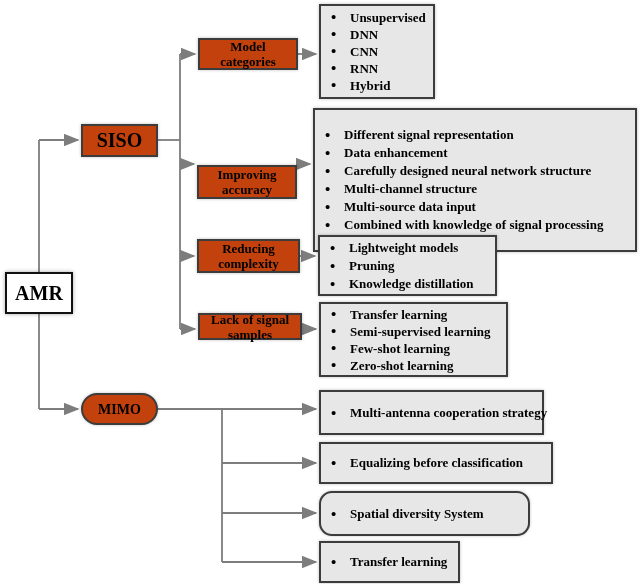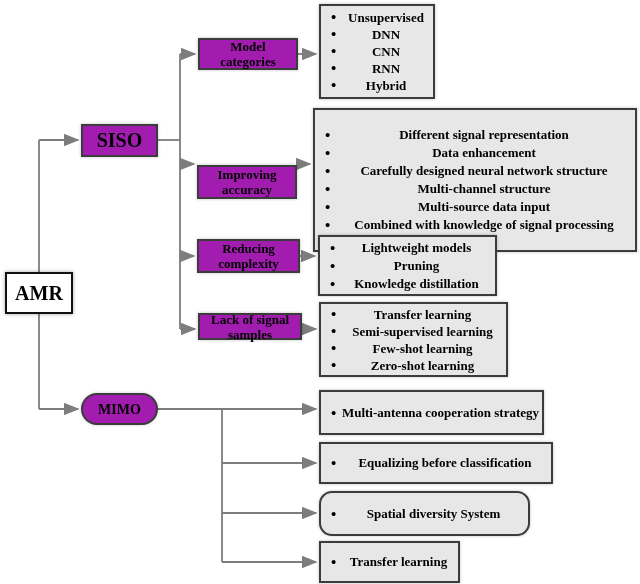--- a/index.html
+++ b/index.html
@@ -13,21 +13,21 @@
   }
   svg.connectors {
     position: absolute;
     left: 0; top: 0;
     width: 640px; height: 584px;
     z-index: 1;
   }
   .node {
     position: absolute;
     box-sizing: border-box;
-    background: #a21caf;
+    background: #c2410c;
     border: 2px solid #3c3c3c;
     display: flex;
     align-items: center;
     justify-content: center;
     text-align: center;
     font-weight: bold;
     color: #000;
     z-index: 2;
     box-shadow: 0 0 3px rgba(0,0,0,0.25);
     line-height: 15px;
@@ -55,26 +55,25 @@
     border: 2px solid #3c3c3c;
     z-index: 2;
     display: flex;
     flex-direction: column;
     justify-content: center;
     box-shadow: 0 0 3px rgba(0,0,0,0.25);
   }
   .leaf ul { list-style: none; margin: 0; padding: 0; }
   .leaf li {
     position: relative;
-    padding-left: 18px;
+    padding-left: 29px;
     font-weight: bold;
     font-size: 13px;
     color: #000;
     white-space: nowrap;
-    text-align: center;
   }
   .leaf li::before {
     content: "\2022";
     position: absolute;
     left: 10px;
     top: 0;
     font-size: 15px;
   }
   .leaf-l1 { left: 319px; top: 4px;   width: 116px; height: 95px; }
   .leaf-l1 li { line-height: 17px; }

